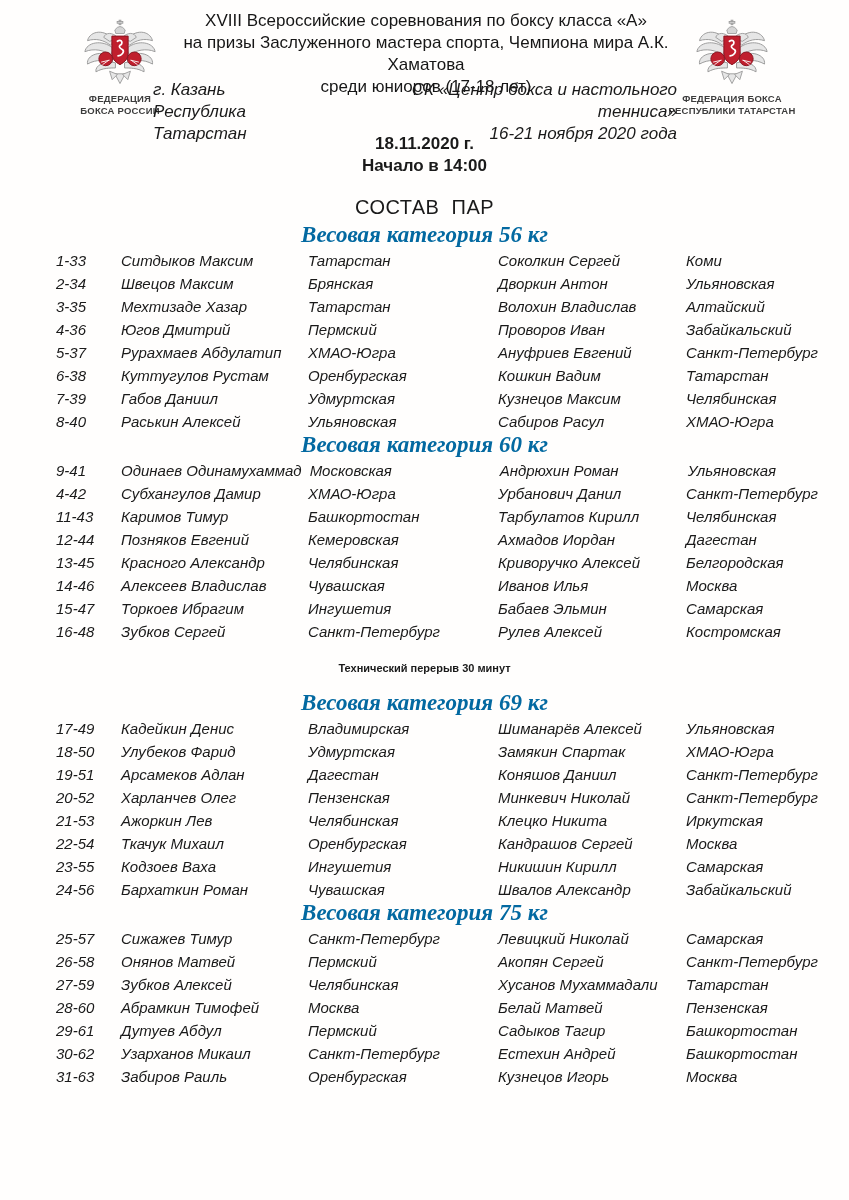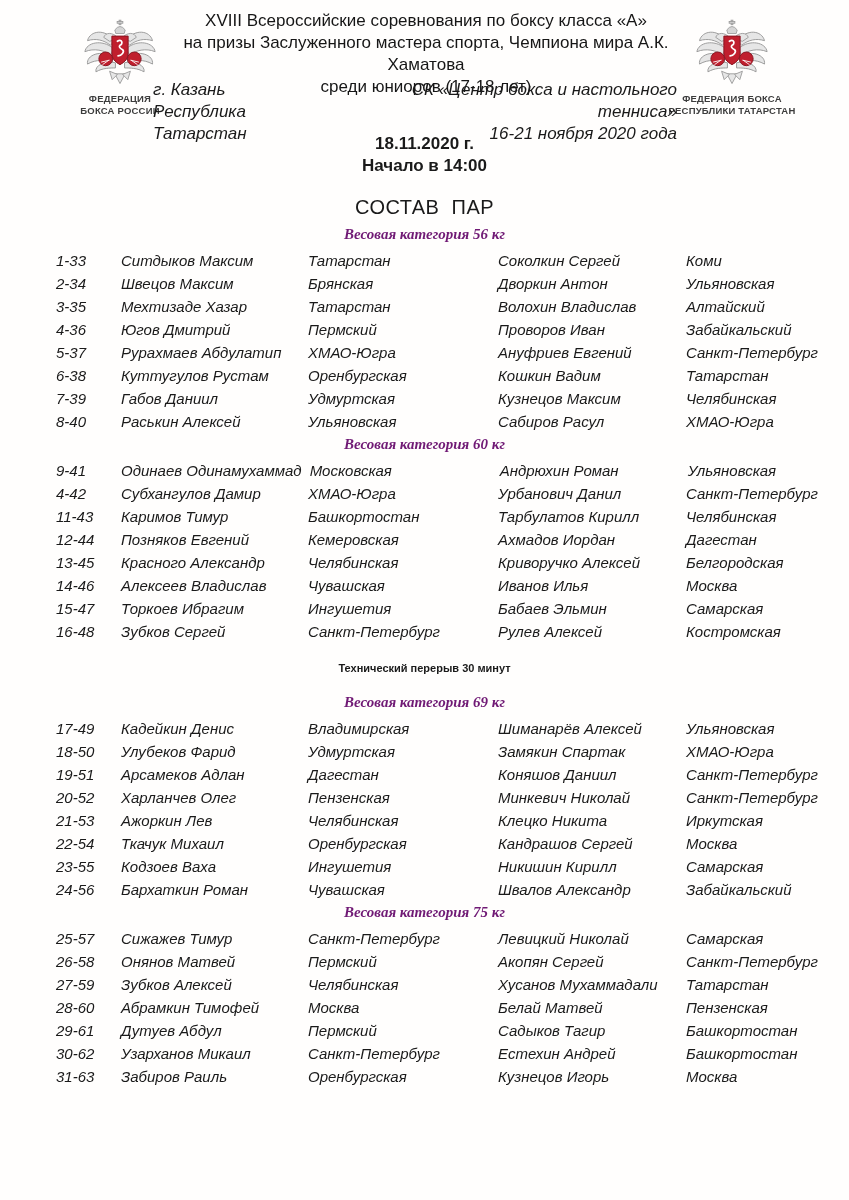--- a/index.html
+++ b/index.html
@@ -33,21 +33,21 @@
   .content { position:absolute; top:133px; left:0; width:100%; }
   .session { text-align:center; font-weight:bold; font-size:17px; line-height:22px; }
   .list-title {
     margin-top:20px; text-align:center; font-weight:normal;
     font-size:20px; line-height:20px; white-space:pre; letter-spacing:.5px;
   }
   #categories { margin-top:6px; }
   .cat-title {
     margin:0 0 3px 0; text-align:center;
     font-family:"Liberation Serif", serif; font-style:italic; font-weight:bold;
-    font-size:15px; line-height:23px; color:#701a75;
+    font-size:23px; line-height:23px; color:#0369a1;
   }
   .break-note { margin:14px 0 12px; text-align:center; font-weight:bold; font-size:11px; line-height:22px; }
   .pair-row {
     display:flex; padding-left:56px; font-size:15px; line-height:23px;
     white-space:nowrap;
     font-style:italic;
   }
   .cell { flex:0 0 auto; padding-right:8px; box-sizing:border-box; }
   .c-num     { min-width:65px; }
   .c-name1   { min-width:187px; }

